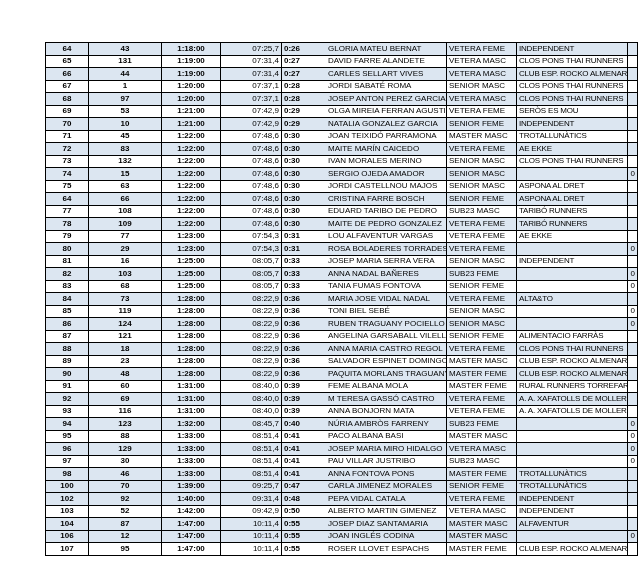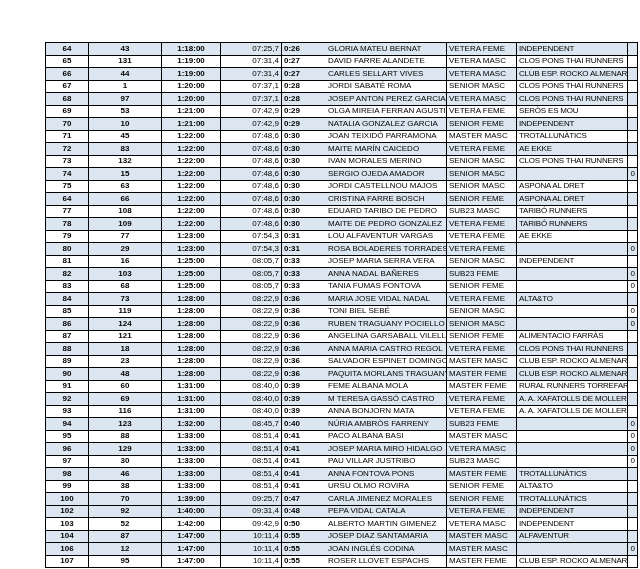--- a/index.html
+++ b/index.html
@@ -398,30 +398,20 @@
       <tr class="band">
     <td class="c-pos">98</td>
     <td class="c-bib">46</td>
     <td class="c-time">1:33:00</td>
     <td class="c-pace">08:51,4</td>
     <td class="c-name"><span class="gap">0:41</span><span class="nm">ANNA FONTOVA PONS</span></td>
     <td class="c-cat">MASTER FEME</td>
     <td class="c-club">TROTALLUNÀTICS</td>
     <td class="c-extra"></td>
   </tr>
-      <tr class="plain">
-    <td class="c-pos">99</td>
-    <td class="c-bib">38</td>
-    <td class="c-time">1:33:00</td>
-    <td class="c-pace">08:51,4</td>
-    <td class="c-name"><span class="gap">0:41</span><span class="nm">URSU OLMO ROVIRA</span></td>
-    <td class="c-cat">SENIOR FEME</td>
-    <td class="c-club">ALTA&amp;TO</td>
-    <td class="c-extra"></td>
-  </tr>
       <tr class="band">
     <td class="c-pos">100</td>
     <td class="c-bib">70</td>
     <td class="c-time">1:39:00</td>
     <td class="c-pace">09:25,7</td>
     <td class="c-name"><span class="gap">0:47</span><span class="nm">CARLA JIMENEZ MORALES</span></td>
     <td class="c-cat">SENIOR FEME</td>
     <td class="c-club">TROTALLUNÀTICS</td>
     <td class="c-extra"></td>
   </tr>

